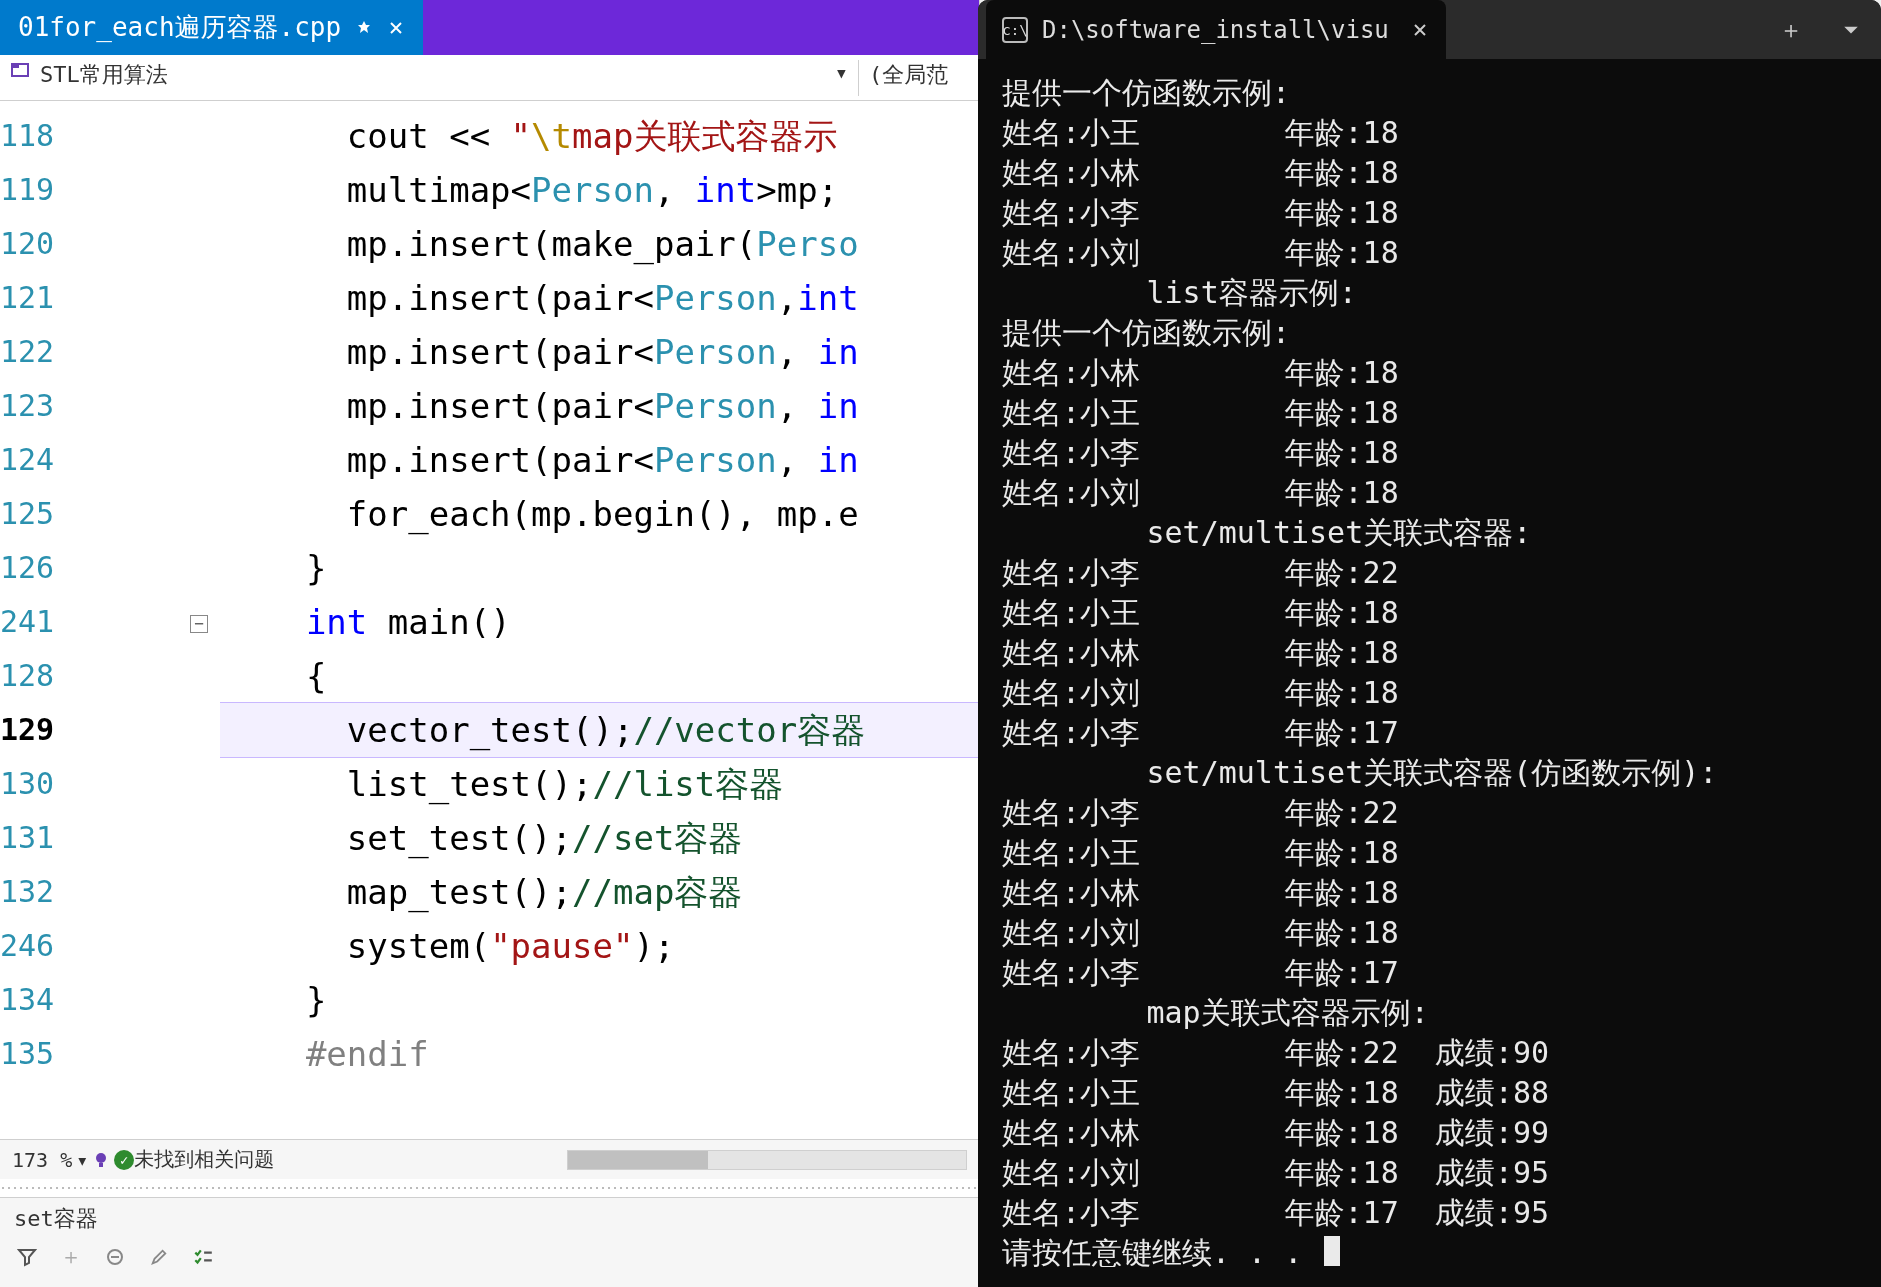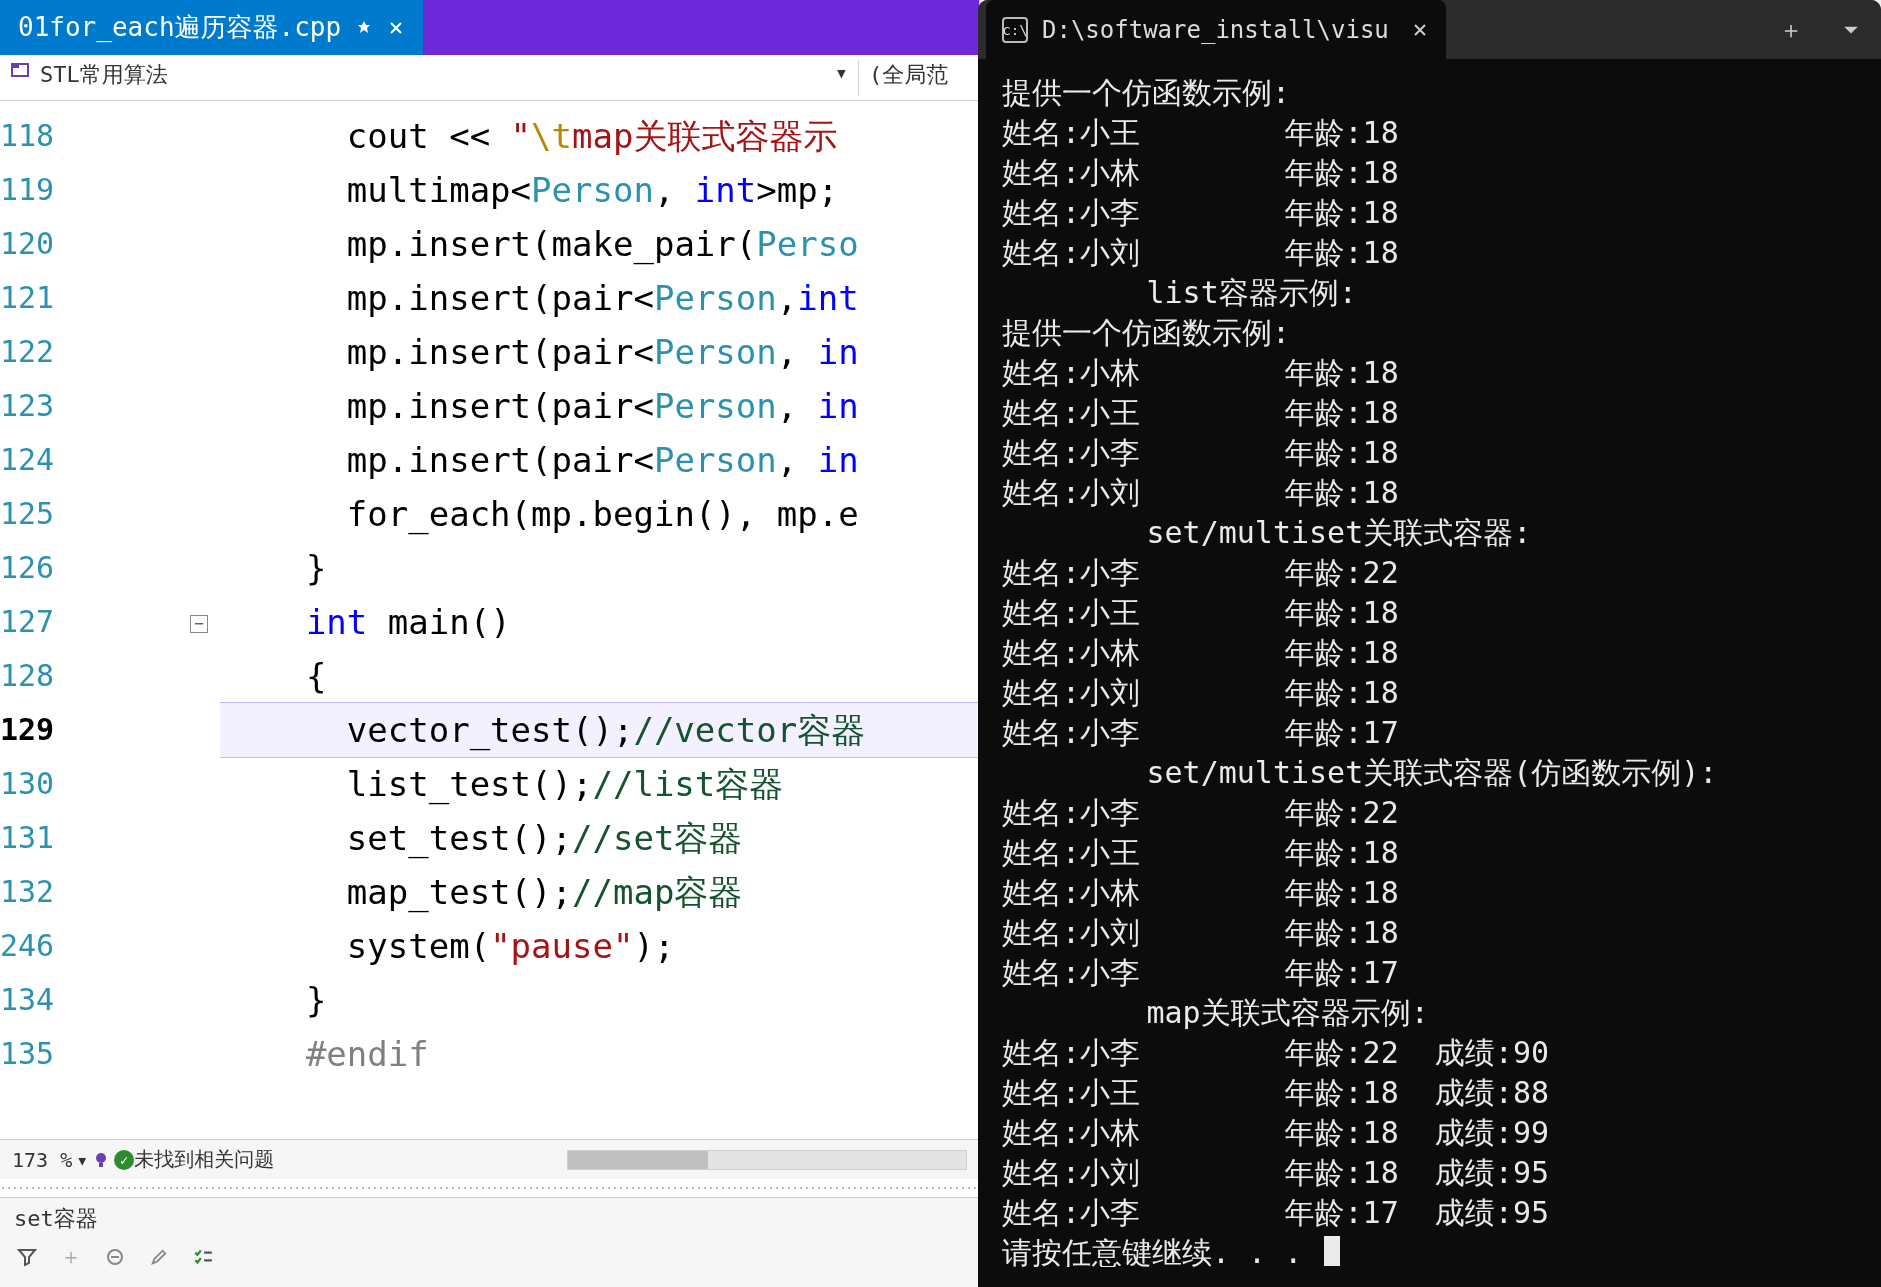--- a/index.html
+++ b/index.html
@@ -305,21 +305,21 @@
     <div class="gutter">
         <div class="ln">118</div>
         <div class="ln">119</div>
         <div class="ln">120</div>
         <div class="ln">121</div>
         <div class="ln">122</div>
         <div class="ln">123</div>
         <div class="ln">124</div>
         <div class="ln">125</div>
         <div class="ln">126</div>
-        <div class="ln">127</div>
+        <div class="ln">241</div>
         <div class="ln">128</div>
         <div class="ln current">129</div>
         <div class="ln">130</div>
         <div class="ln">131</div>
         <div class="ln">132</div>
         <div class="ln">246</div>
         <div class="ln">134</div>
         <div class="ln">135</div>
       </div>
     <div class="foldcol">

